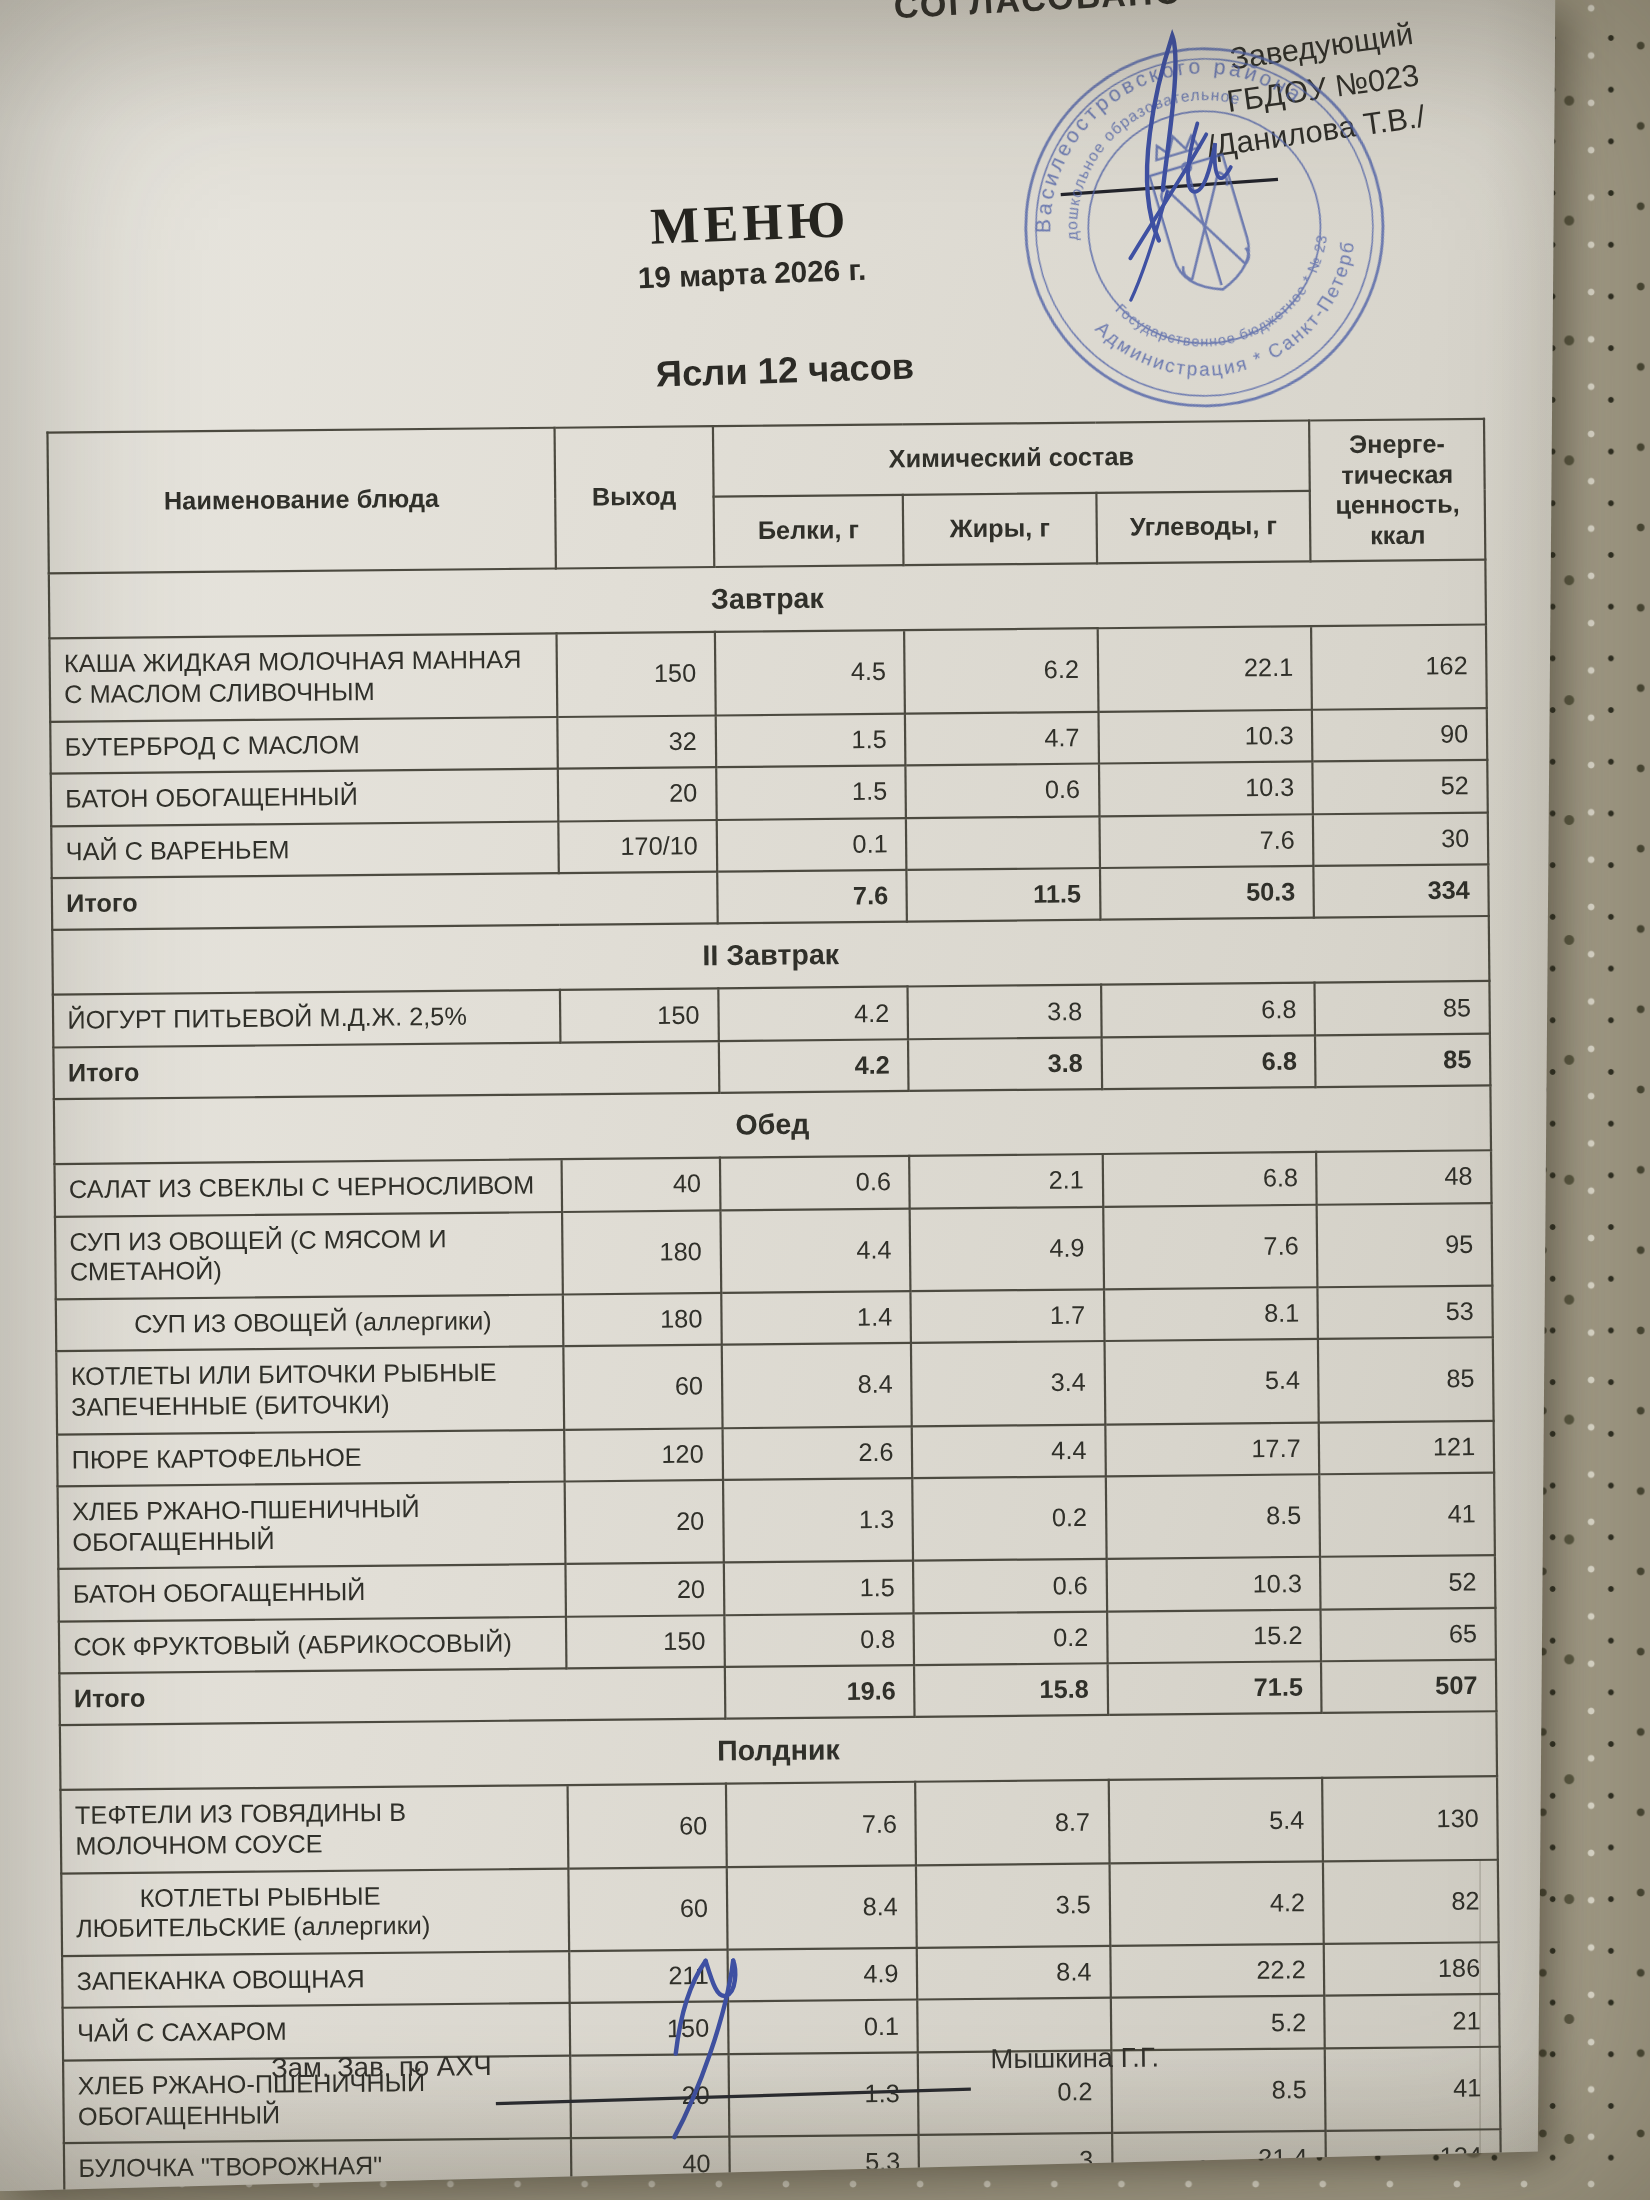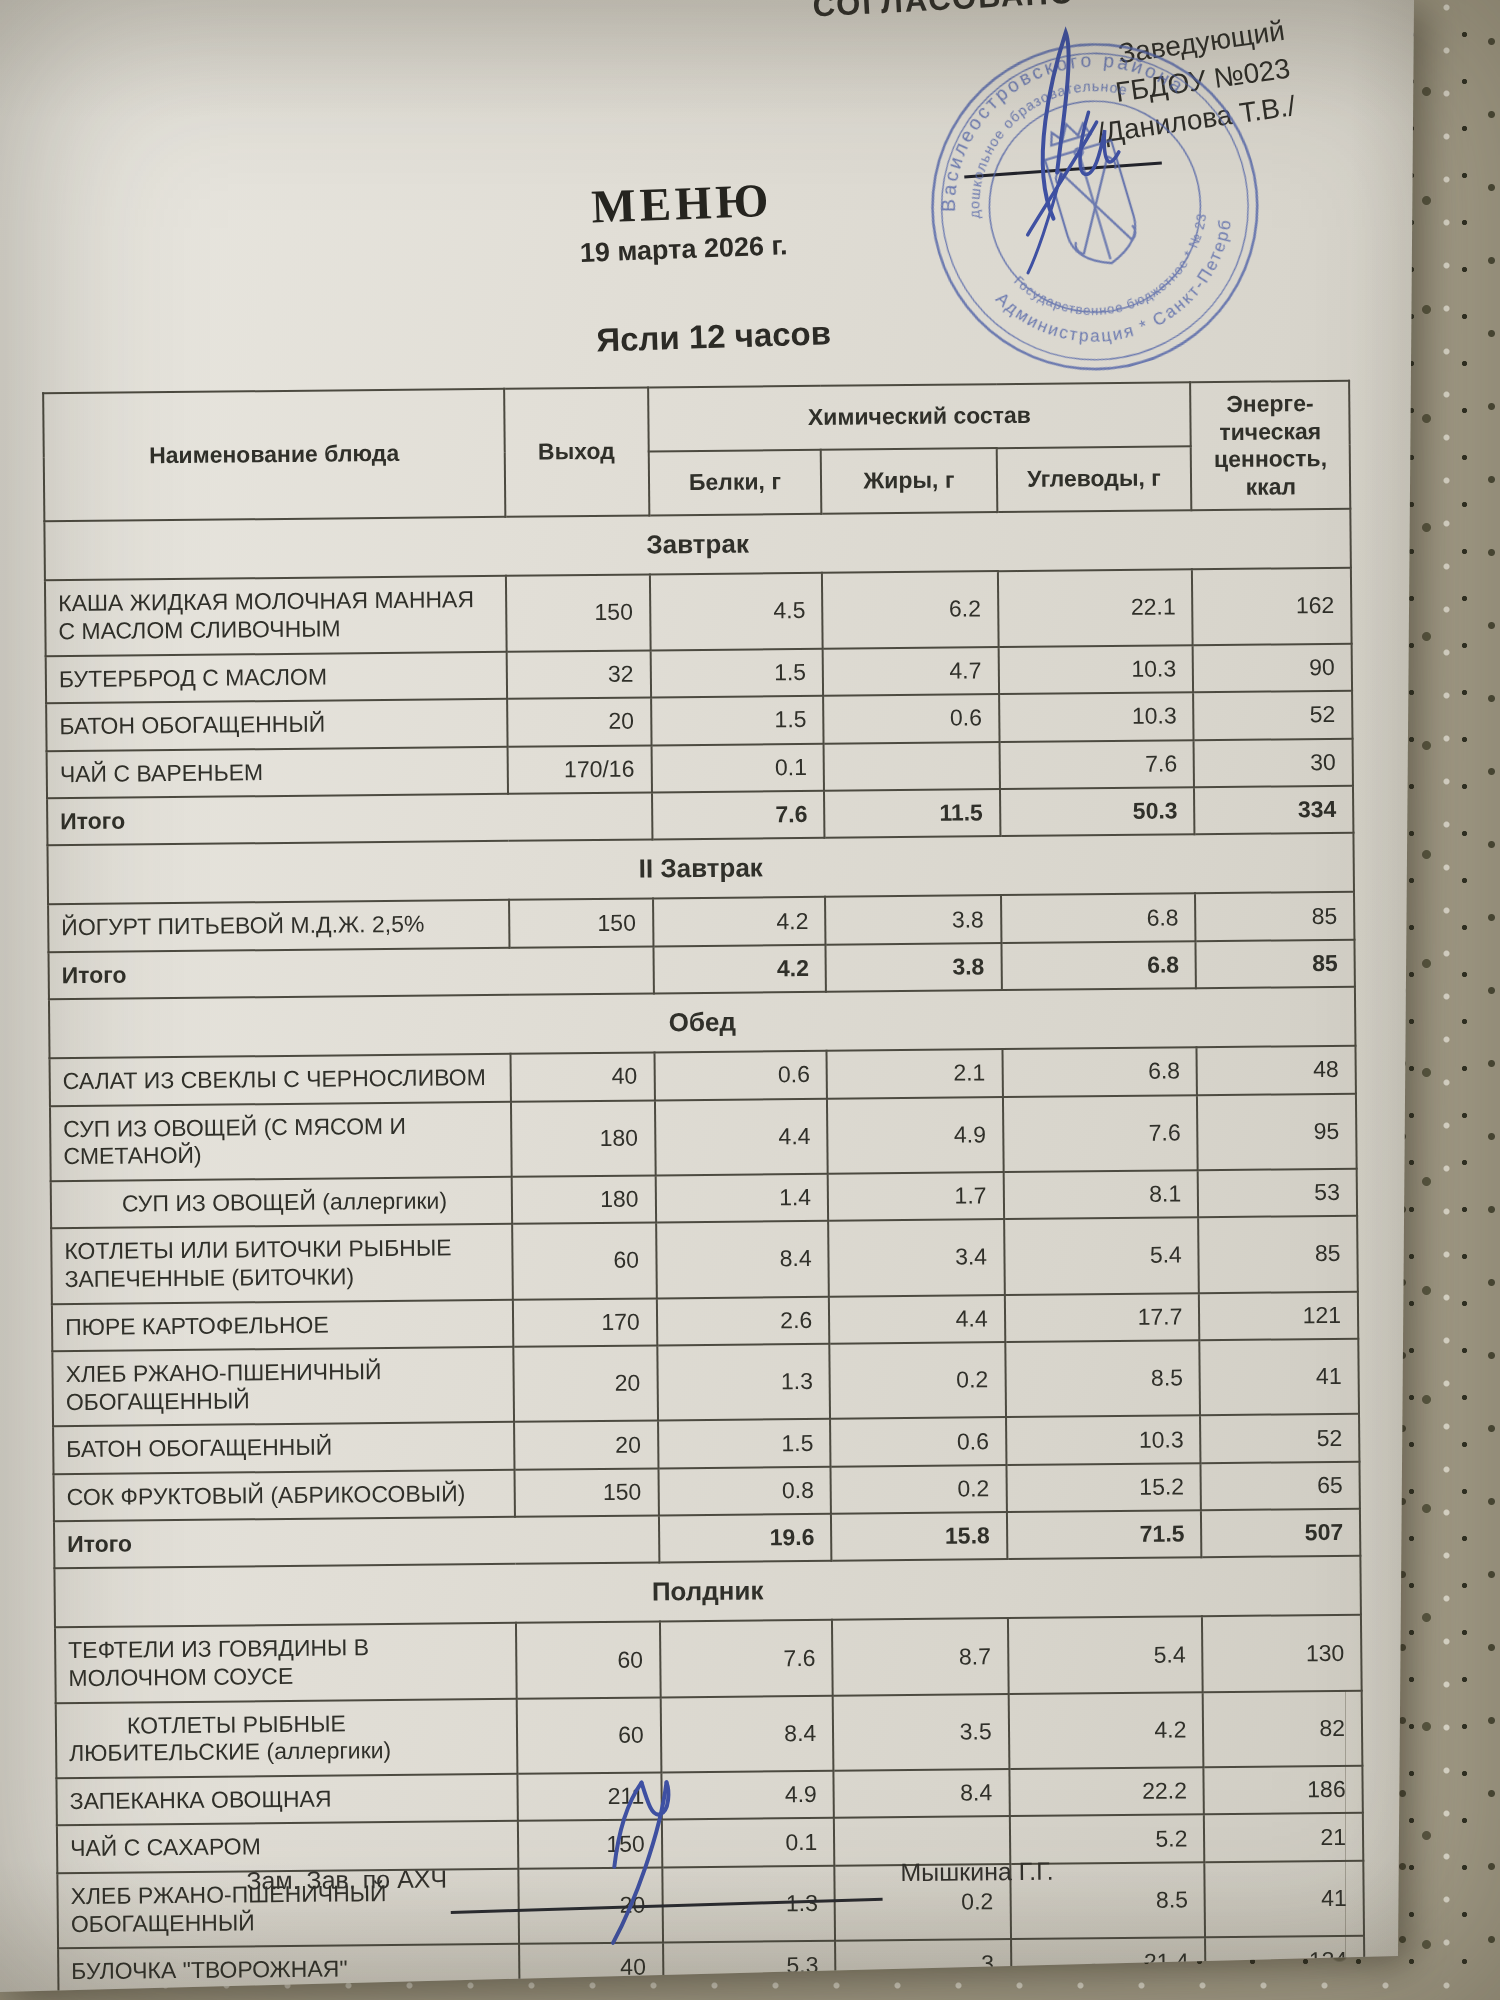--- a/index.html
+++ b/index.html
@@ -177,21 +177,21 @@
               <tr class="">
                 <td class="name">БАТОН ОБОГАЩЕННЫЙ</td>
                 <td class="num">20</td>
                 <td class="num">1.5</td>
                 <td class="num">0.6</td>
                 <td class="num">10.3</td>
                 <td class="num">52</td>
               </tr>
               <tr class="">
                 <td class="name">ЧАЙ С ВАРЕНЬЕМ</td>
-                <td class="num">170/16</td>
+                <td class="num">170/10</td>
                 <td class="num">0.1</td>
                 <td class="num"></td>
                 <td class="num">7.6</td>
                 <td class="num">30</td>
               </tr>
               <tr class="total">
                 <td colspan="2" class="label">Итого</td>
                 <td class="num">7.6</td>
                 <td class="num">11.5</td>
                 <td class="num">50.3</td>
@@ -245,21 +245,21 @@
               <tr class="">
                 <td class="name">КОТЛЕТЫ ИЛИ БИТОЧКИ РЫБНЫЕ ЗАПЕЧЕННЫЕ (БИТОЧКИ)</td>
                 <td class="num">60</td>
                 <td class="num">8.4</td>
                 <td class="num">3.4</td>
                 <td class="num">5.4</td>
                 <td class="num">85</td>
               </tr>
               <tr class="">
                 <td class="name">ПЮРЕ КАРТОФЕЛЬНОЕ</td>
-                <td class="num">170</td>
+                <td class="num">120</td>
                 <td class="num">2.6</td>
                 <td class="num">4.4</td>
                 <td class="num">17.7</td>
                 <td class="num">121</td>
               </tr>
               <tr class="">
                 <td class="name">ХЛЕБ РЖАНО-ПШЕНИЧНЫЙ ОБОГАЩЕННЫЙ</td>
                 <td class="num">20</td>
                 <td class="num">1.3</td>
                 <td class="num">0.2</td>

